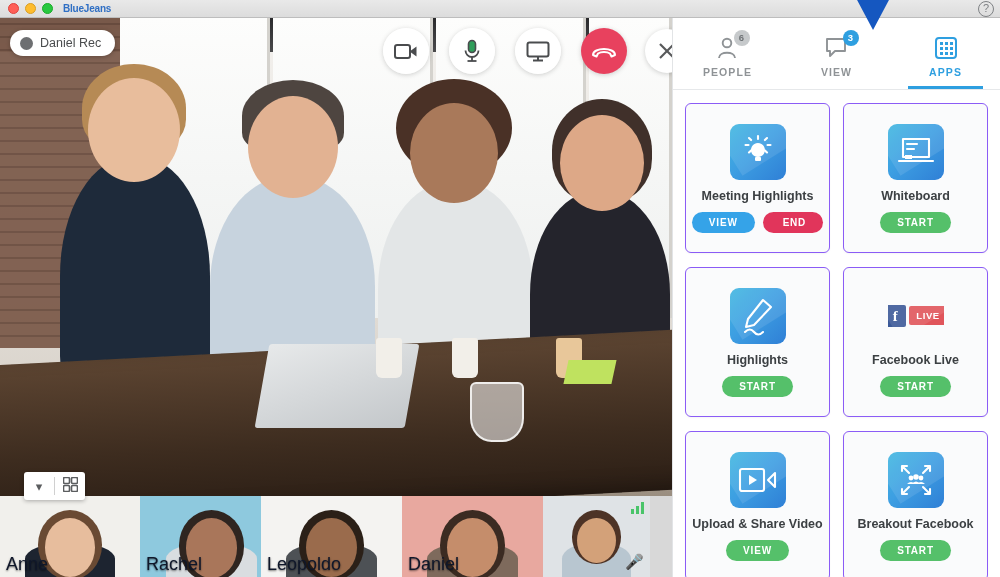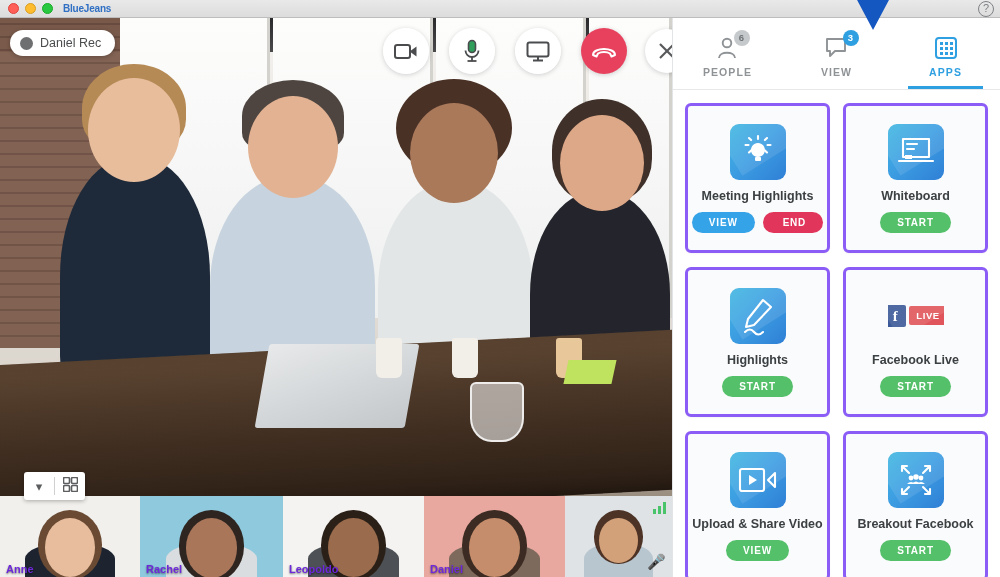--- a/index.html
+++ b/index.html
@@ -152,21 +152,21 @@
   }
   #viewtoggle .vt{ width:30px; text-align:center; color:#5b5d5f; font-size:13px; }
   #viewtoggle .divider{ width:1px; height:18px; background:#d0d0d0; }
   #filmstrip{
     position:absolute; left:0; top:496px; width:672px; height:81px;
     display:flex; overflow:hidden;
   }
   .thumb{ position:relative; flex:0 0 auto; height:81px; overflow:hidden; }
   .thumb .tname{
     position:absolute; left:6px; bottom:2px;
-    color:#6d28d9; font-size:11px; font-weight:bold;
+    color:#0f172a; font-size:18px; font-weight:normal;
     text-shadow:0 1px 2px rgba(0,0,0,.55);
   }
   .tface{ position:absolute; border-radius:50%; }
   .tbody{ position:absolute; bottom:0; border-radius:46% 46% 0 0; }
   .micbadge{ position:absolute; right:6px; bottom:6px; color:#49c46a; font-size:15px; }
   .bars{ position:absolute; right:6px; top:6px; display:flex; align-items:flex-end; gap:2px; height:12px;}
   .bars i{ width:3px; background:#49c46a; display:block; }
 
   
   #panel{
@@ -203,21 +203,21 @@
     border-left:17px solid transparent; border-right:17px solid transparent;
     border-top:32px solid #1557c0; z-index:20;
   }
 
   
   #appgrid{
     padding:13px 12px; display:grid;
     grid-template-columns:1fr 1fr; gap:14px 13px;
   }
   .appcard{
-    background:#fafbfc; border:3px solid #8b5cf6; border-radius:6px;
+    background:#fafbfc; border:1px solid #8b5cf6; border-radius:6px;
     height:150px; display:flex; flex-direction:column;
     align-items:center; justify-content:center; gap:9px;
     box-shadow:0 1px 2px rgba(0,0,0,.04);
   }
   .appicon{
     width:56px;height:56px;border-radius:9px;
     background:linear-gradient(135deg,#3fb6e0 0%,#3d9fe2 45%,#2f7fd6 100%);
     display:flex;align-items:center;justify-content:center;
     position:relative; overflow:hidden;
   }
@@ -346,21 +346,21 @@
   </div>
 </div>
 
 <div id="filmstrip">
     <div class="thumb" style="width: 140px; background: rgb(241, 240, 236);">
       <div class="tbody" style="left:25.2px;width:89.60000000000001px;height:34px;background:#1d2430"></div>
       <div class="tface" style="left:37.800000000000004px;top:14px;width:64.4px;height:70px;background:#6a4a33"></div>
       <div class="tface" style="left:44.800000000000004px;top:22px;width:50.4px;height:58.8px;background:#e7bd9d"></div>
       <div class="tname">Anne</div>
     </div>
-    <div class="thumb" style="width: 143px; background: rgb(142, 201, 222);">
+    <div class="thumb" style="width: 121px; background: rgb(142, 201, 222);">
       <div class="tbody" style="left:25.74px;width:91.52px;height:34px;background:#d9dde0"></div>
       <div class="tface" style="left:38.61px;top:14px;width:65.78px;height:71.5px;background:#2f2520"></div>
       <div class="tface" style="left:45.76px;top:22px;width:51.48px;height:60.059999999999995px;background:#a9765a"></div>
       <div class="tname">Rachel</div>
     </div>
     <div class="thumb" style="width: 141px; background: rgb(244, 243, 241);">
       <div class="tbody" style="left:25.38px;width:90.24px;height:34px;background:#4d5155"></div>
       <div class="tface" style="left:38.07px;top:14px;width:64.86px;height:70.5px;background:#2b2018"></div>
       <div class="tface" style="left:45.12px;top:22px;width:50.76px;height:59.22px;background:#9a6b4c"></div>
       <div class="tname">Leopoldo</div>

